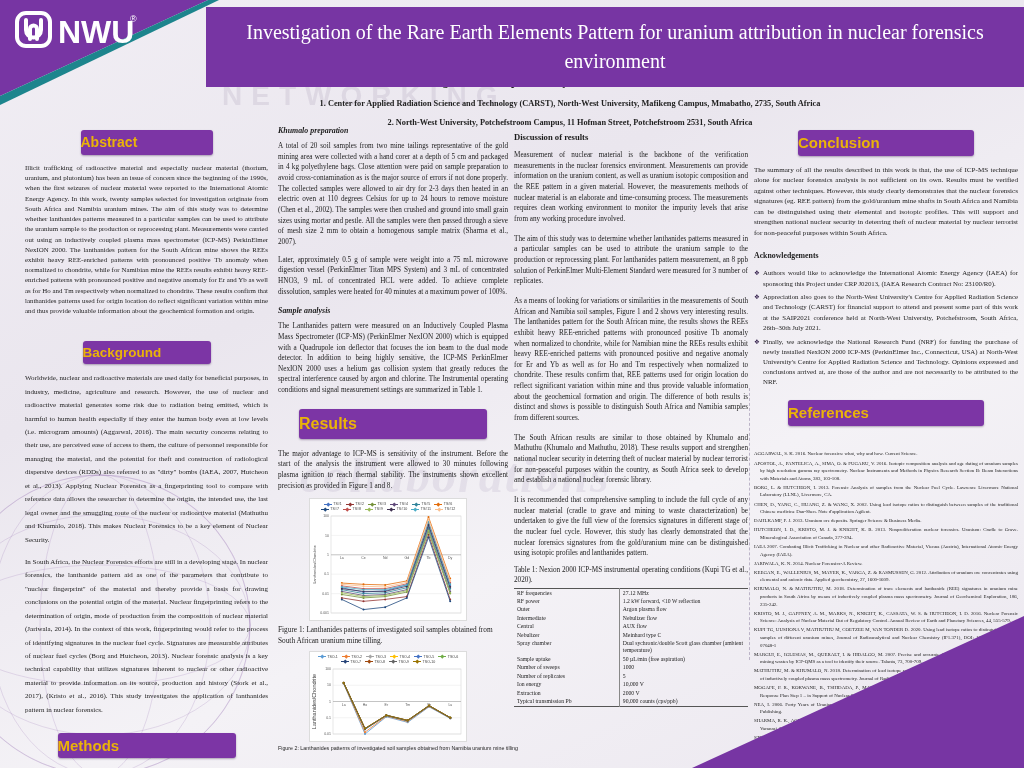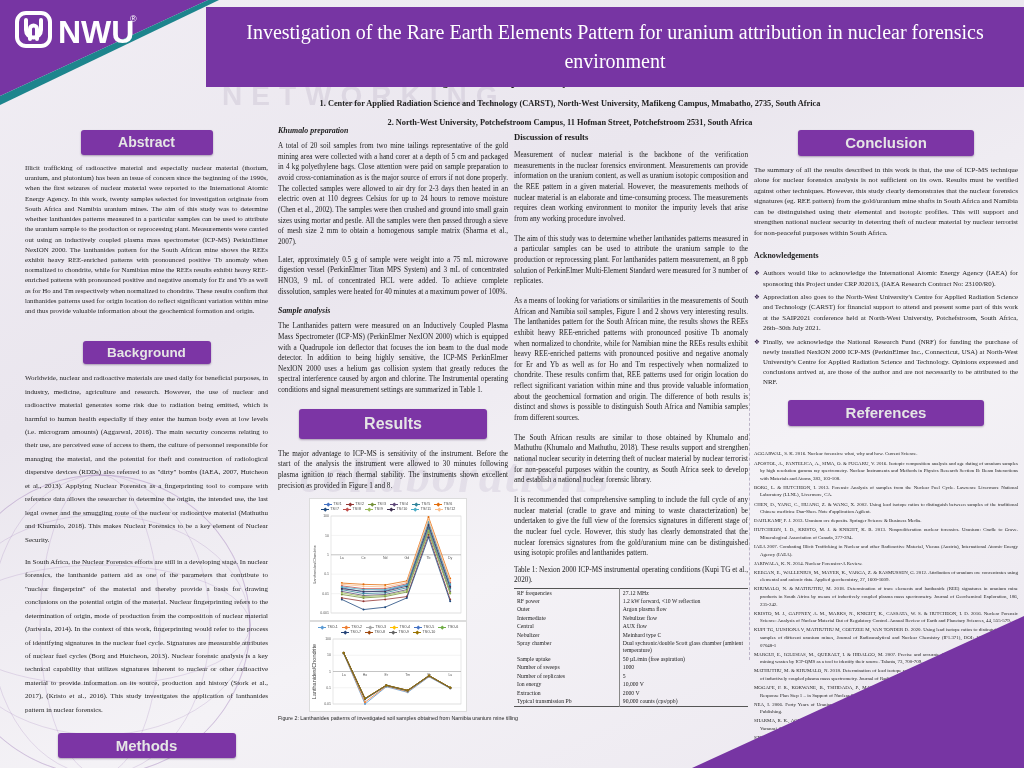--- a/index.html
+++ b/index.html
@@ -19,22 +19,22 @@
   .band-title{color:#fff;font-size:20px;line-height:1.45;text-align:center;padding:0 26px;}
   .logo-svg{position:absolute;left:0;top:0;z-index:3;}
   .authors{position:absolute;top:75px;left:120px;width:900px;text-align:center;font-weight:bold;font-size:11.5px;color:#222;}
   .affil{position:absolute;left:120px;width:900px;text-align:center;font-weight:bold;font-size:8.3px;color:#222;}
   #affil1{top:99px;} #affil2{top:118px;}
   .col{position:absolute;top:130px;z-index:4;}
   #col1{left:25px;width:243px;}
   #col2{left:278px;width:230px;top:126px;}
   #col3{left:514px;width:234px;}
   #col4{left:754px;width:264px;}
-  .btn{background:#7c35a5;color:#e5e5e5;font-family:"Liberation Sans",sans-serif;font-weight:bold;
-    text-align:center;border-radius:3px;margin:0 auto;box-shadow:0 1px 2px rgba(40,10,60,.35);display:block;}
+  .btn{background:#7c35a5;color:#eab308;font-family:"Liberation Sans",sans-serif;font-weight:bold;
+    border-radius:3px;margin:0 auto;box-shadow:0 1px 2px rgba(40,10,60,.35);display:block;}
   #btn-abstract{width:132px;height:25px;line-height:25px;font-size:14px;margin-bottom:8px;}
   #btn-background{width:128px;height:23px;line-height:23px;font-size:13.5px;margin:25px auto 8px;}
   #btn-methods{width:178px;height:25px;line-height:25px;font-size:15px;margin:16px auto 9px;}
   #btn-results{width:188px;height:30px;line-height:30px;font-size:16px;margin:13px auto 10px;}
   #btn-conclusion{width:176px;height:26px;line-height:26px;font-size:15px;margin-bottom:9px;}
   #btn-references{width:196px;height:26px;line-height:26px;font-size:15px;margin:13px auto 24px;}
   .body-text{font-size:6.9px;line-height:1.48;text-align:justify;}
   .bg-text{font-size:7px;line-height:1.92;text-align:justify;}
   .bg-text + .bg-text{margin-top:9px;}
   .p{margin:0 0 7px 0;}
@@ -268,20 +268,21 @@
         <circle cx="139.16666666666669" cy="71.34384765843855" r="1" fill="#4BACC6"></circle>
         <polyline points="30.833333333333336,71.34384765843855 52.5,73.22390191079484 74.16666666666666,73.9569999920492 95.83333333333333,69.35219822563388 117.5,6.005098023723416 139.16666666666669,67.92767723275833" fill="none" stroke="#FABF8F" stroke-width="0.8"></polyline>
         <circle cx="30.833333333333336" cy="71.34384765843855" r="1" fill="#FABF8F"></circle>
         <circle cx="52.5" cy="73.22390191079484" r="1" fill="#FABF8F"></circle>
         <circle cx="74.16666666666666" cy="73.9569999920492" r="1" fill="#FABF8F"></circle>
         <circle cx="95.83333333333333" cy="69.35219822563388" r="1" fill="#FABF8F"></circle>
         <circle cx="117.5" cy="6.005098023723416" r="1" fill="#FABF8F"></circle>
         <circle cx="139.16666666666669" cy="67.92767723275833" r="1" fill="#FABF8F"></circle>
       </svg>
   </div>
+  <div class="fig-caption">Figure 1: Lanthanides patterns of investigated soil samples obtained from South African uranium mine tilling.</div>
 
   <div class="figure-box" id="fig2">
     <div class="chart-legend">
         <span class="legend-item">
           <span class="legend-swatch" style="background-color: rgb(91, 155, 213);"></span>
           <span>TSO-1</span>
         </span>
         <span class="legend-item">
           <span class="legend-swatch" style="background-color: rgb(237, 125, 49);"></span>
           <span>TSO-2</span>

